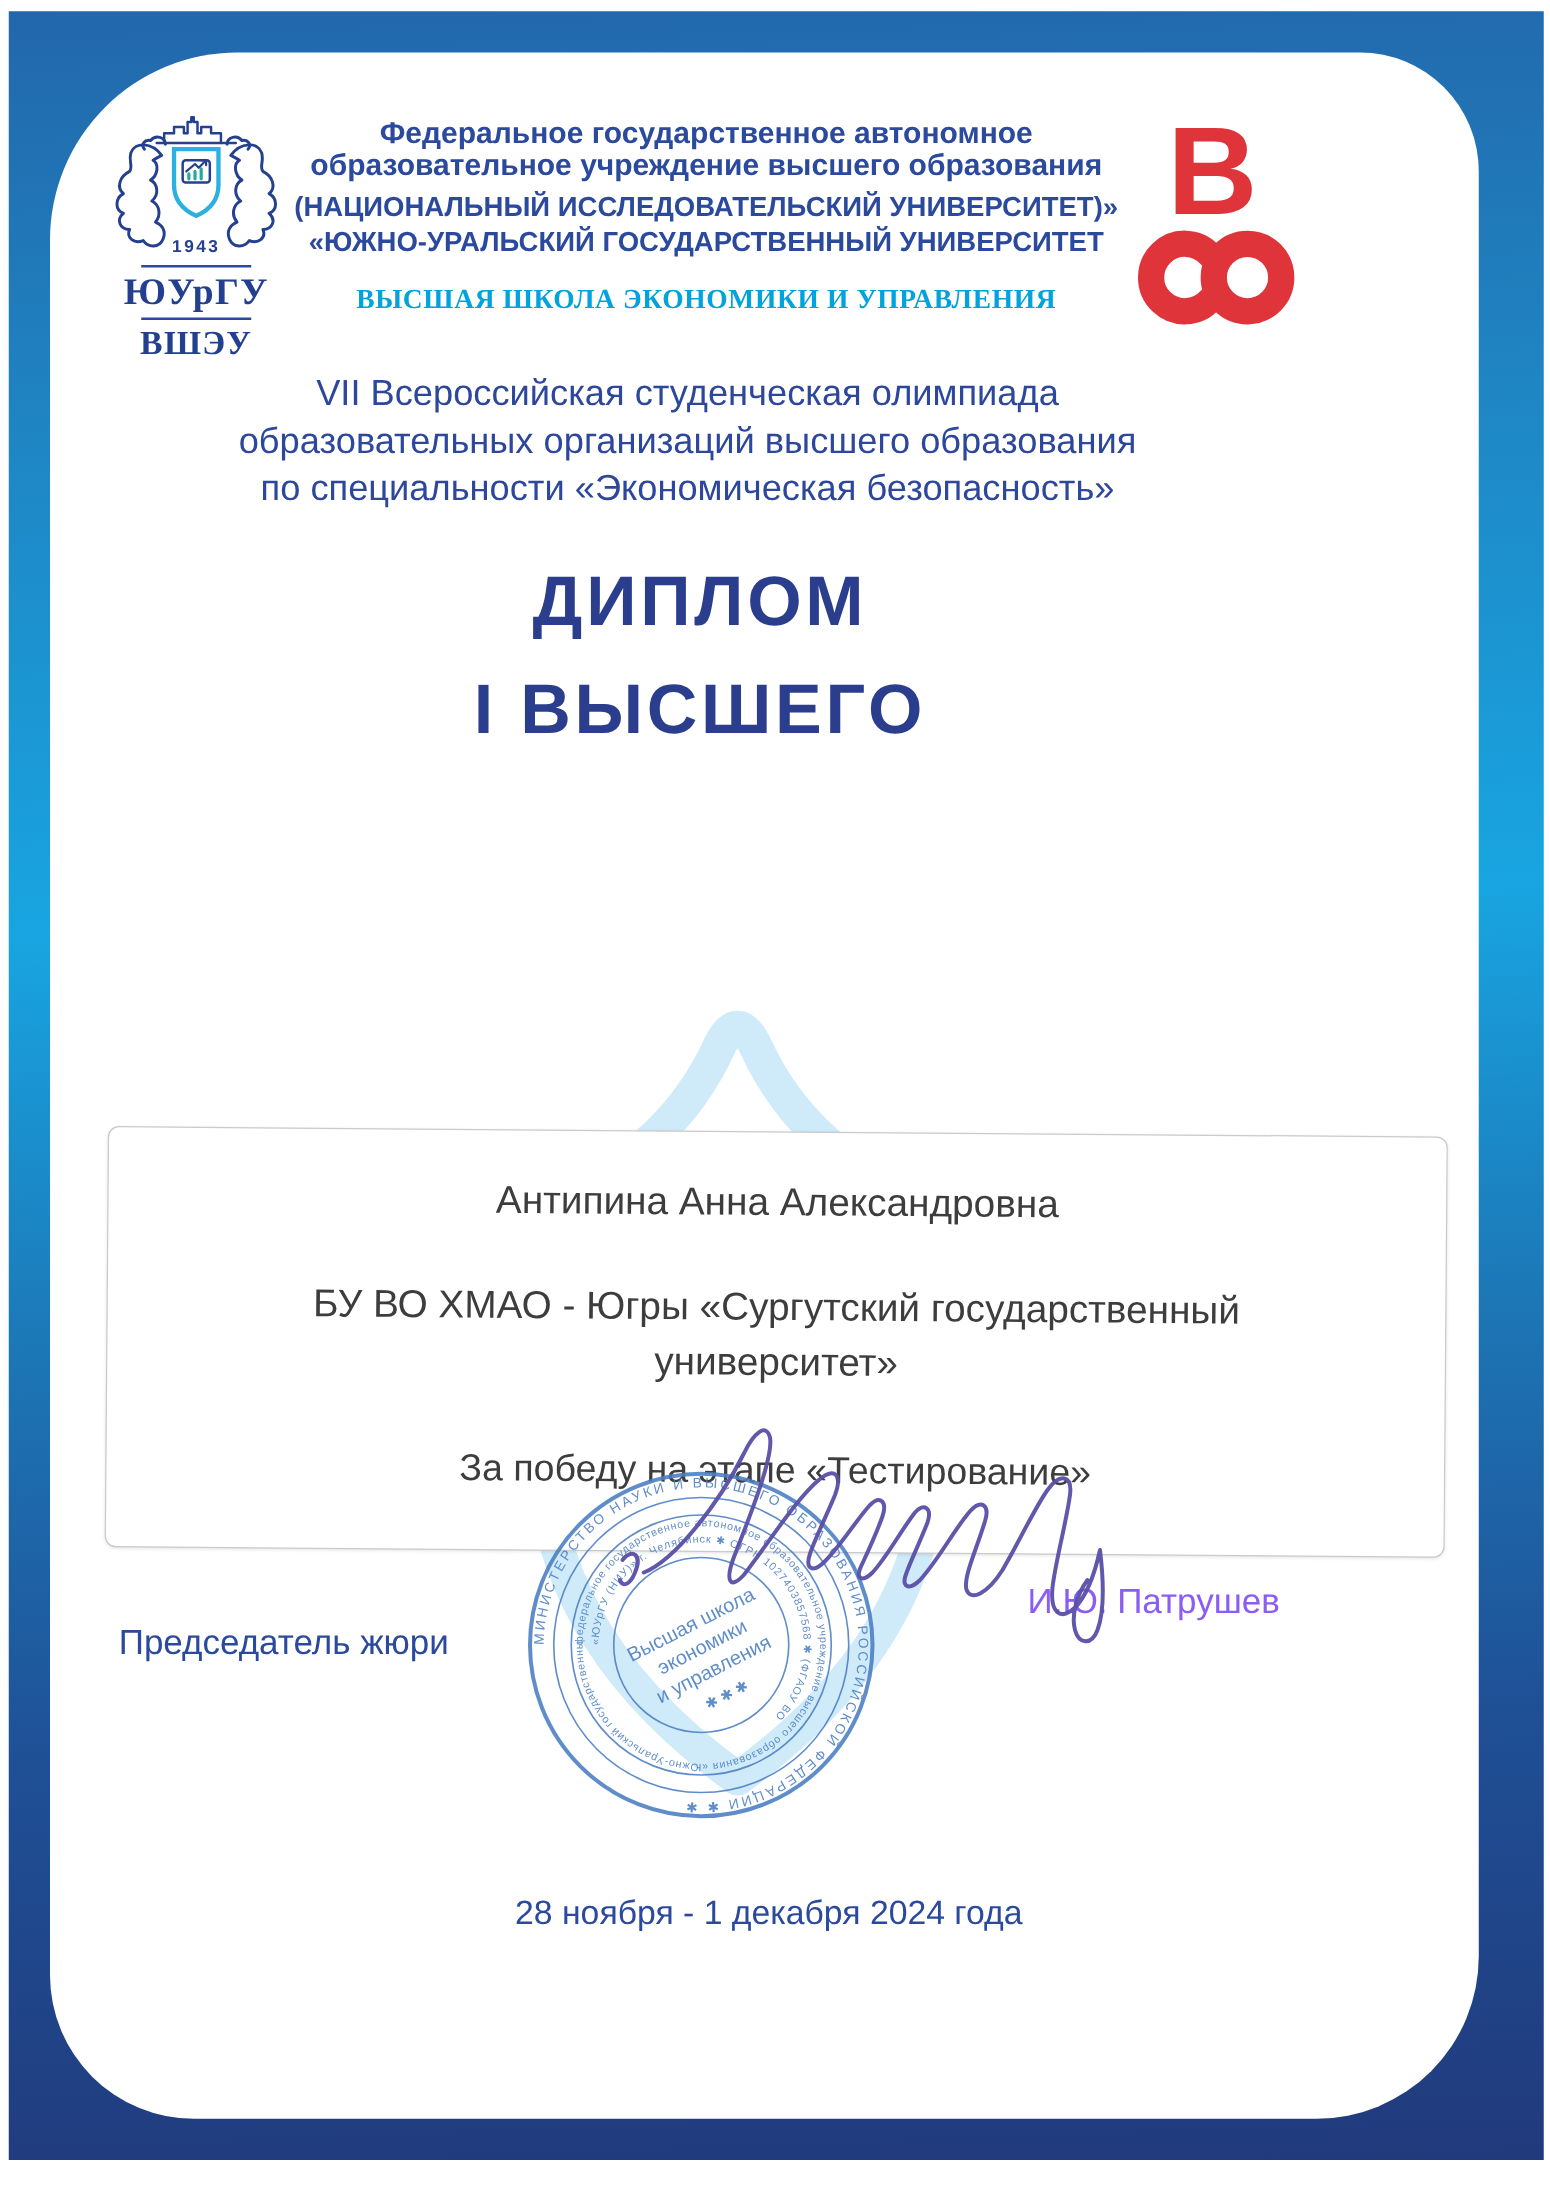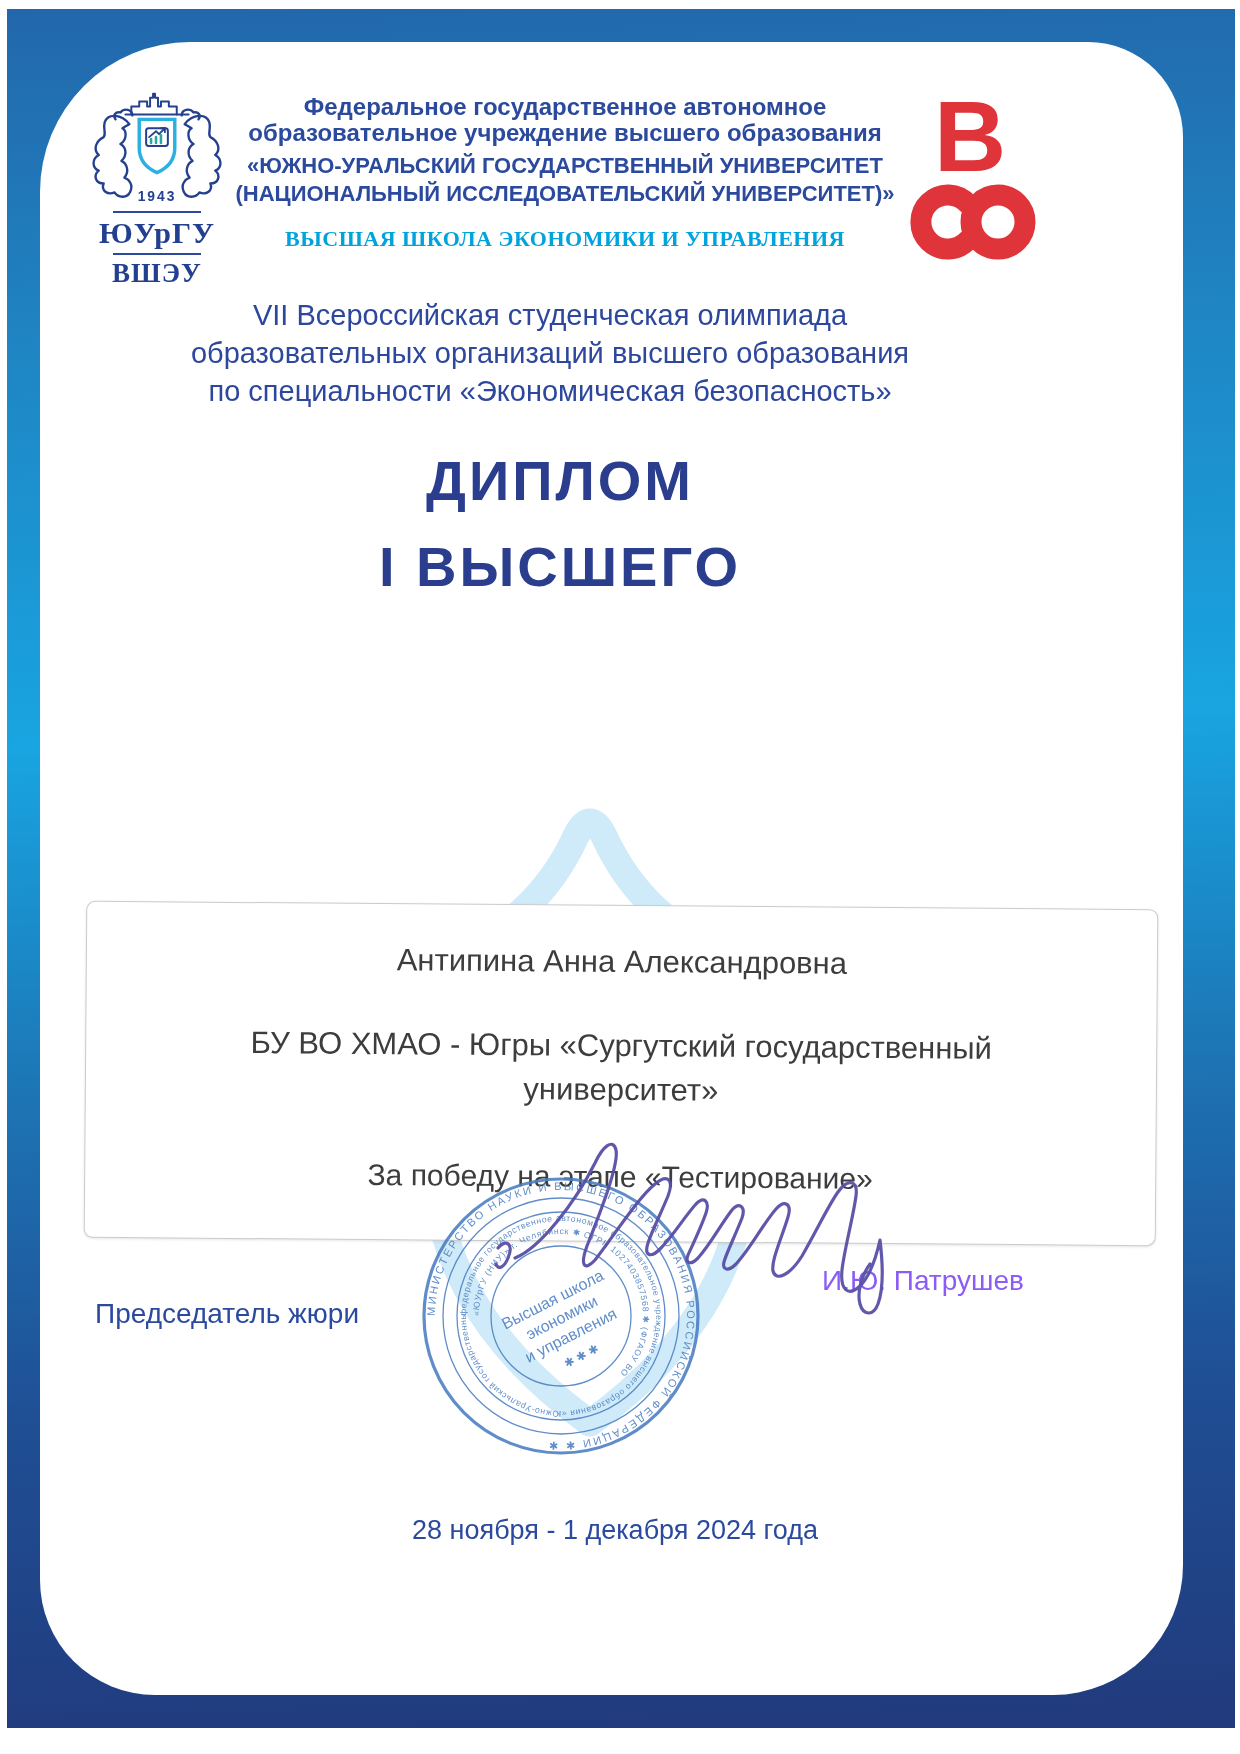--- a/index.html
+++ b/index.html
@@ -96,22 +96,22 @@
     <div class="emblem-line"></div>
     <div class="uni-abbr">ЮУрГУ</div>
     <div class="emblem-line"></div>
     <div class="school-abbr">ВШЭУ</div>
   </div>
 
   <div class="abs org-header">
     <div class="org-l12">Федеральное государственное автономное</div>
     <div class="org-l12">образовательное учреждение высшего образования</div>
     <div class="org-gap"></div>
+    <div class="org-l34">(НАЦИОНАЛЬНЫЙ ИССЛЕДОВАТЕЛЬСКИЙ УНИВЕРСИТЕТ)»</div>
     <div class="org-l34">«ЮЖНО-УРАЛЬСКИЙ ГОСУДАРСТВЕННЫЙ УНИВЕРСИТЕТ</div>
-    <div class="org-l34">(НАЦИОНАЛЬНЫЙ ИССЛЕДОВАТЕЛЬСКИЙ УНИВЕРСИТЕТ)»</div>
     <div class="school-line">ВЫСШАЯ ШКОЛА ЭКОНОМИКИ И УПРАВЛЕНИЯ</div>
   </div>
 
   <svg class="abs vso" viewBox="0 0 145 185">
     <text x="72" y="83" text-anchor="middle" font-family="Liberation Sans, sans-serif" font-weight="bold" font-size="100" fill="#e0343b">В</text>
     <path d="M70 116 A 27 27 0 1 0 70 152" fill="none" stroke="#e0343b" stroke-width="21" stroke-linecap="round"></path>
     <circle cx="100" cy="134" r="27" fill="none" stroke="#e0343b" stroke-width="21"></circle>
   </svg>
 
   <div class="abs olympiad">

